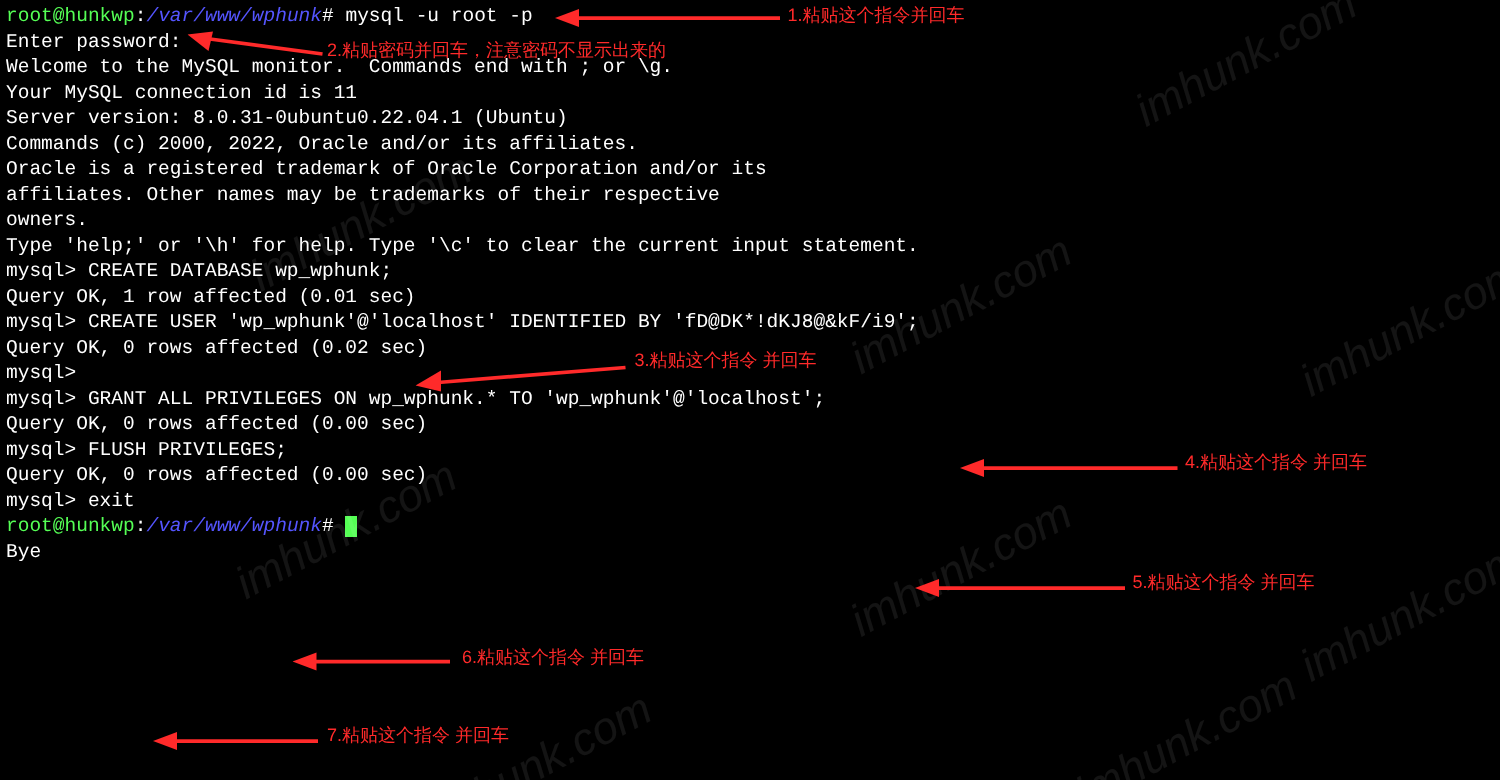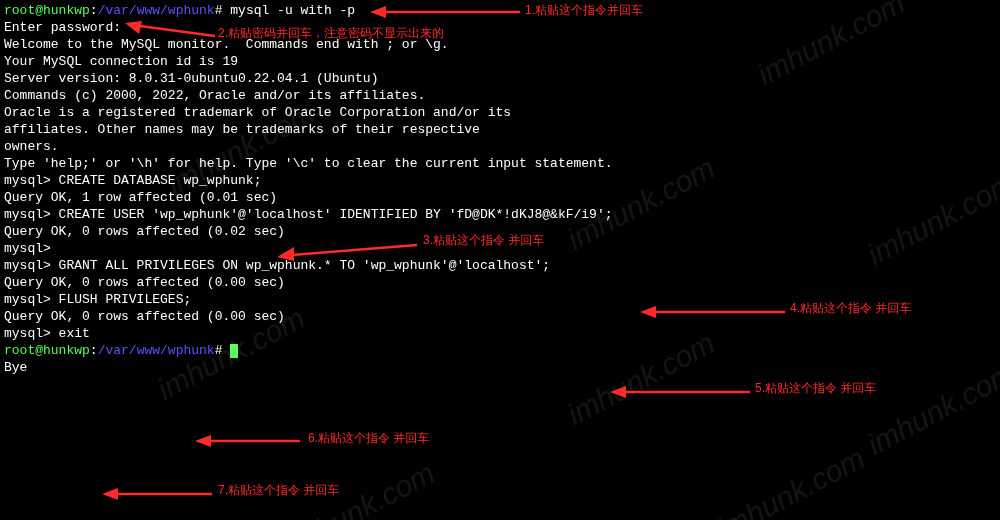--- a/index.html
+++ b/index.html
@@ -10,21 +10,21 @@
       font-family: 'Courier New', Consolas, monospace;
       font-size: 13px;
       line-height: 17px;
       color: #fff;
       position: relative;
       overflow: hidden;
       padding: 2px 4px;
     }
     .line { white-space: pre; }
     .prompt-user { color: #55ff55; }
-    .prompt-path { color: #5555ff; }
+    .prompt-path { color: #5555ff; font-style: italic; }
     .cursor {
       display: inline-block;
       width: 8px;
       height: 14px;
       background: #55ff55;
       vertical-align: middle;
     }
     .annotation {
       position: absolute;
       color: #ff2a2a;
@@ -48,24 +48,24 @@
       font-weight: 400;
       transform: rotate(-28deg);
       pointer-events: none;
       white-space: nowrap;
     }
   </style>
 </head>
 <body>
 
 <div>
-  <div class="line"><span class="prompt-user">root@hunkwp</span><span>:</span><span class="prompt-path">/var/www/wphunk</span><span>#</span><span> mysql -u with -p</span></div>
+  <div class="line"><span class="prompt-user">root@hunkwp</span><span>:</span><span class="prompt-path">/var/www/wphunk</span><span>#</span><span> mysql -u root -p</span></div>
   <div class="line">Enter password:</div>
   <div class="line">Welcome to the MySQL monitor.  Commands end with ; or \g.</div>
-  <div class="line">Your MySQL connection id is 19</div>
+  <div class="line">Your MySQL connection id is 11</div>
   <div class="line">Server version: 8.0.31-0ubuntu0.22.04.1 (Ubuntu)</div>
   <div class="line"></div>
   <div class="line">Commands (c) 2000, 2022, Oracle and/or its affiliates.</div>
   <div class="line"></div>
   <div class="line">Oracle is a registered trademark of Oracle Corporation and/or its</div>
   <div class="line">affiliates. Other names may be trademarks of their respective</div>
   <div class="line">owners.</div>
   <div class="line"></div>
   <div class="line">Type 'help;' or '\h' for help. Type '\c' to clear the current input statement.</div>
   <div class="line"></div>

